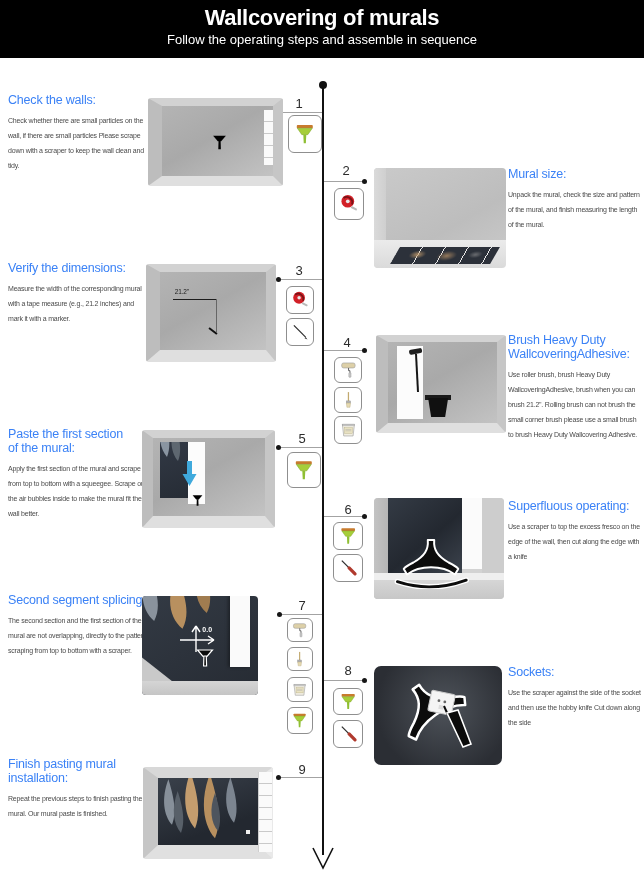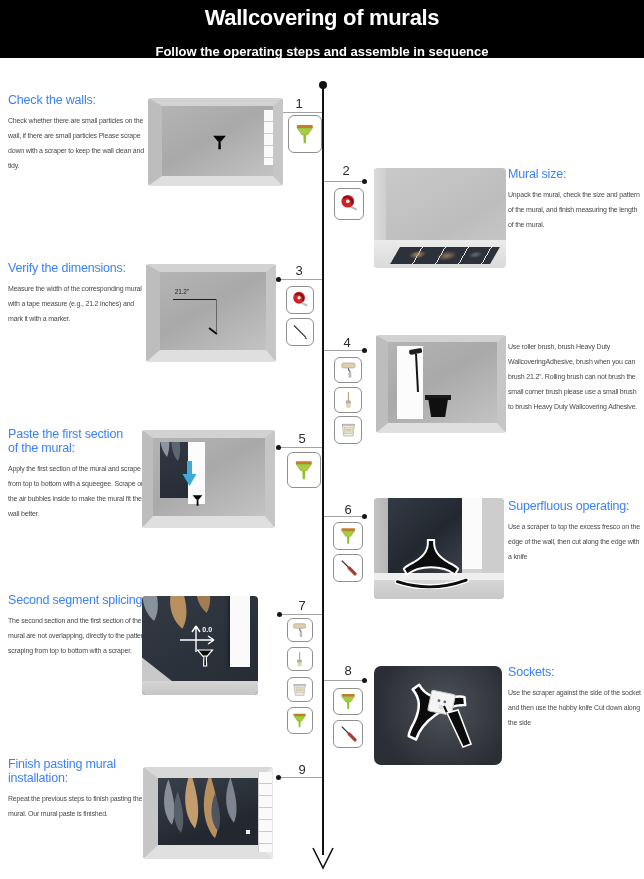--- a/index.html
+++ b/index.html
@@ -4,21 +4,21 @@
 <style>
   * { margin:0; padding:0; box-sizing:border-box; }
   html,body { background:#fff; }
   .canvas { position:relative; width:644px; height:879px; background:#ffffff;
             font-family:"Liberation Sans", sans-serif; overflow:hidden; }
 
   
   .header { position:absolute; left:0; top:0; width:644px; height:58px;
             background:#000; color:#fff; text-align:center; }
   .header h1 { font-size:22px; font-weight:600; letter-spacing:-0.3px; padding-top:5px; line-height:1.15; }
-  .header h2 { font-size:13px; font-weight:700; margin-top:14px;text-align:center; }
+  .header h2 { font-size:13px; font-weight:400; margin-top:2px;text-align:center; }
 
   
   .tl   { position:absolute; background:#111; }
   .tl-dot { position:absolute; width:8px; height:8px; border-radius:50%; background:#111; }
   .conn { position:absolute; height:1px; background:#a3a3a3; }
   .cdot { position:absolute; width:5px; height:5px; border-radius:50%; background:#161616; }
   .num  { position:absolute; width:26px; text-align:center; font-size:13px; color:#2b2b2b; }
 
   
   .txt  { position:absolute; }
@@ -209,20 +209,22 @@
         <div class="abs" style="left:8%;top:5%;width:24%;height:90%;background:#fcfcfc"></div>
         <svg class="abs" style="left:14%;top:8%" width="26" height="58" viewBox="0 0 26 58">
           <rect x="6" y="1" width="13" height="5" rx="2" fill="#1f1f1f" transform="rotate(-10 12 3)"></rect>
           <path d="M13 6 L15 44" stroke="#161616" stroke-width="2"></path>
         </svg>
         <div class="abs" style="left:34%;bottom:29%;width:24%;height:5%;background:#1a1a1a"></div>
         <div class="abs" style="left:36%;bottom:7%;width:20%;height:24%;background:#101010;clip-path:polygon(4% 0,96% 0,82% 100%,18% 100%)"></div>
       </div>
     </div>
     <div class="txt" style="left:508px;top:334px;width:134px">
+      <h3>Brush Heavy Duty
+WallcoveringAdhesive:</h3>
       <p>Use roller brush, brush Heavy Duty WallcoveringAdhesive, brush when you can brush 21.2". Rolling brush can not brush the small corner brush please use a small brush to brush Heavy Duty Wallcovering Adhesive.</p>
     </div>
   </section>
 
   <section>
     <div class="txt" style="left:8px;top:428px;width:140px">
       <h3>Paste the first section
 of the mural:</h3>
       <p>Apply the first section of the mural and scrape it from top to bottom with a squeegee. Scrape out the air bubbles inside to make the mural fit the wall better.</p>
     </div>

